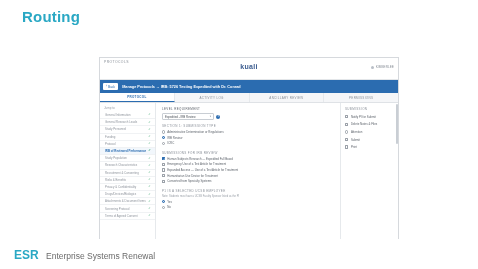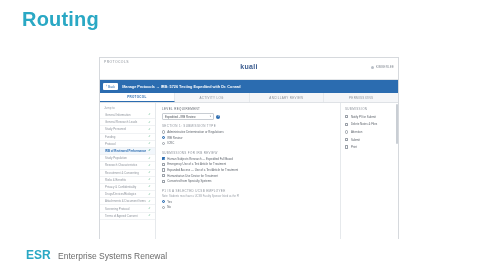--- a/index.html
+++ b/index.html
@@ -8,27 +8,27 @@
     width:478px; height:269px;
     background:#ffffff;
     font-family:"Liberation Sans", sans-serif;
     overflow:hidden;
     position:relative;
   }
 
   
   .slide-title {
     position:absolute; left:22px; top:8px;
-    font-size:20px; font-weight:bold; color:#2aa8c4;
+    font-size:15px; font-weight:bold; color:#2aa8c4;
     letter-spacing:0.2px;
   }
 
   
   .footer {
-    position:absolute; left:12px; bottom:0; width:428px; height:30px;
+    position:absolute; left:0; bottom:0; width:428px; height:30px;
     background:#ffffff; border-top:0px;
   }
   .footer-esr {
     position:absolute; left:14px; bottom:7px;
     font-size:12px; font-weight:bold; color:#2aa8c4;
   }
   .footer-txt {
     position:absolute; left:46px; bottom:8px;
     font-size:8.5px; color:#6b6b6b;text-align:right;
   }

